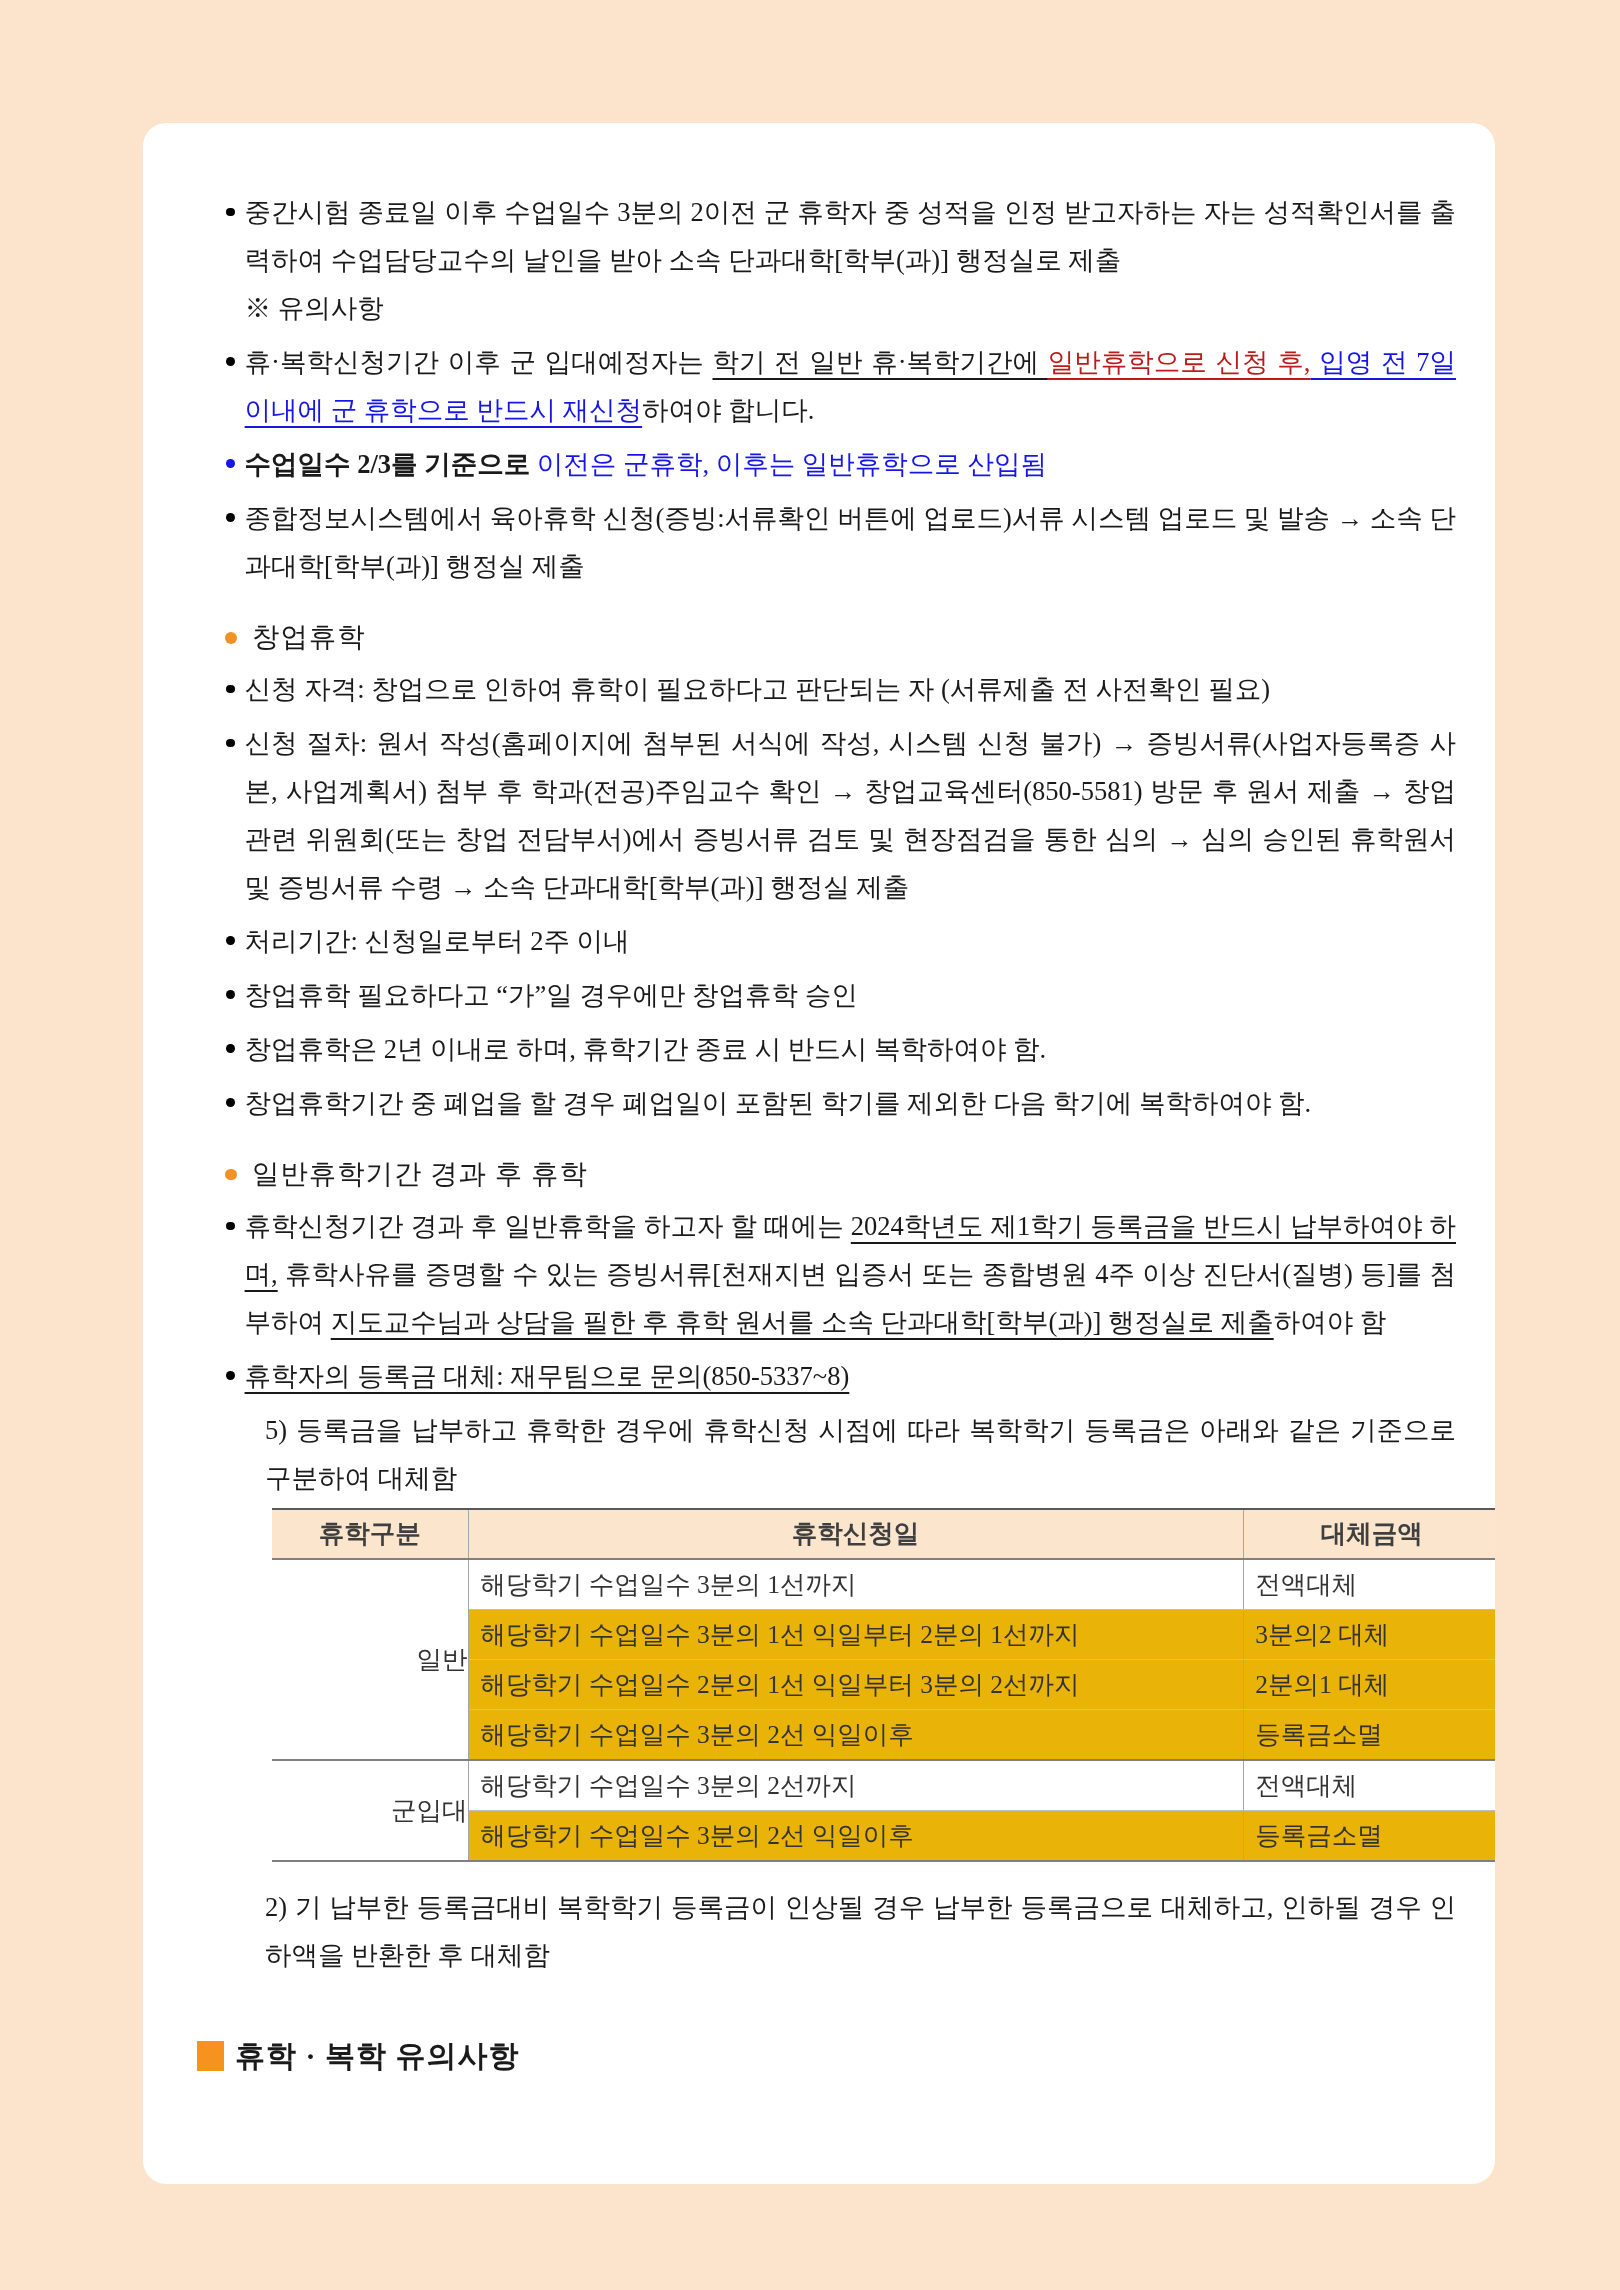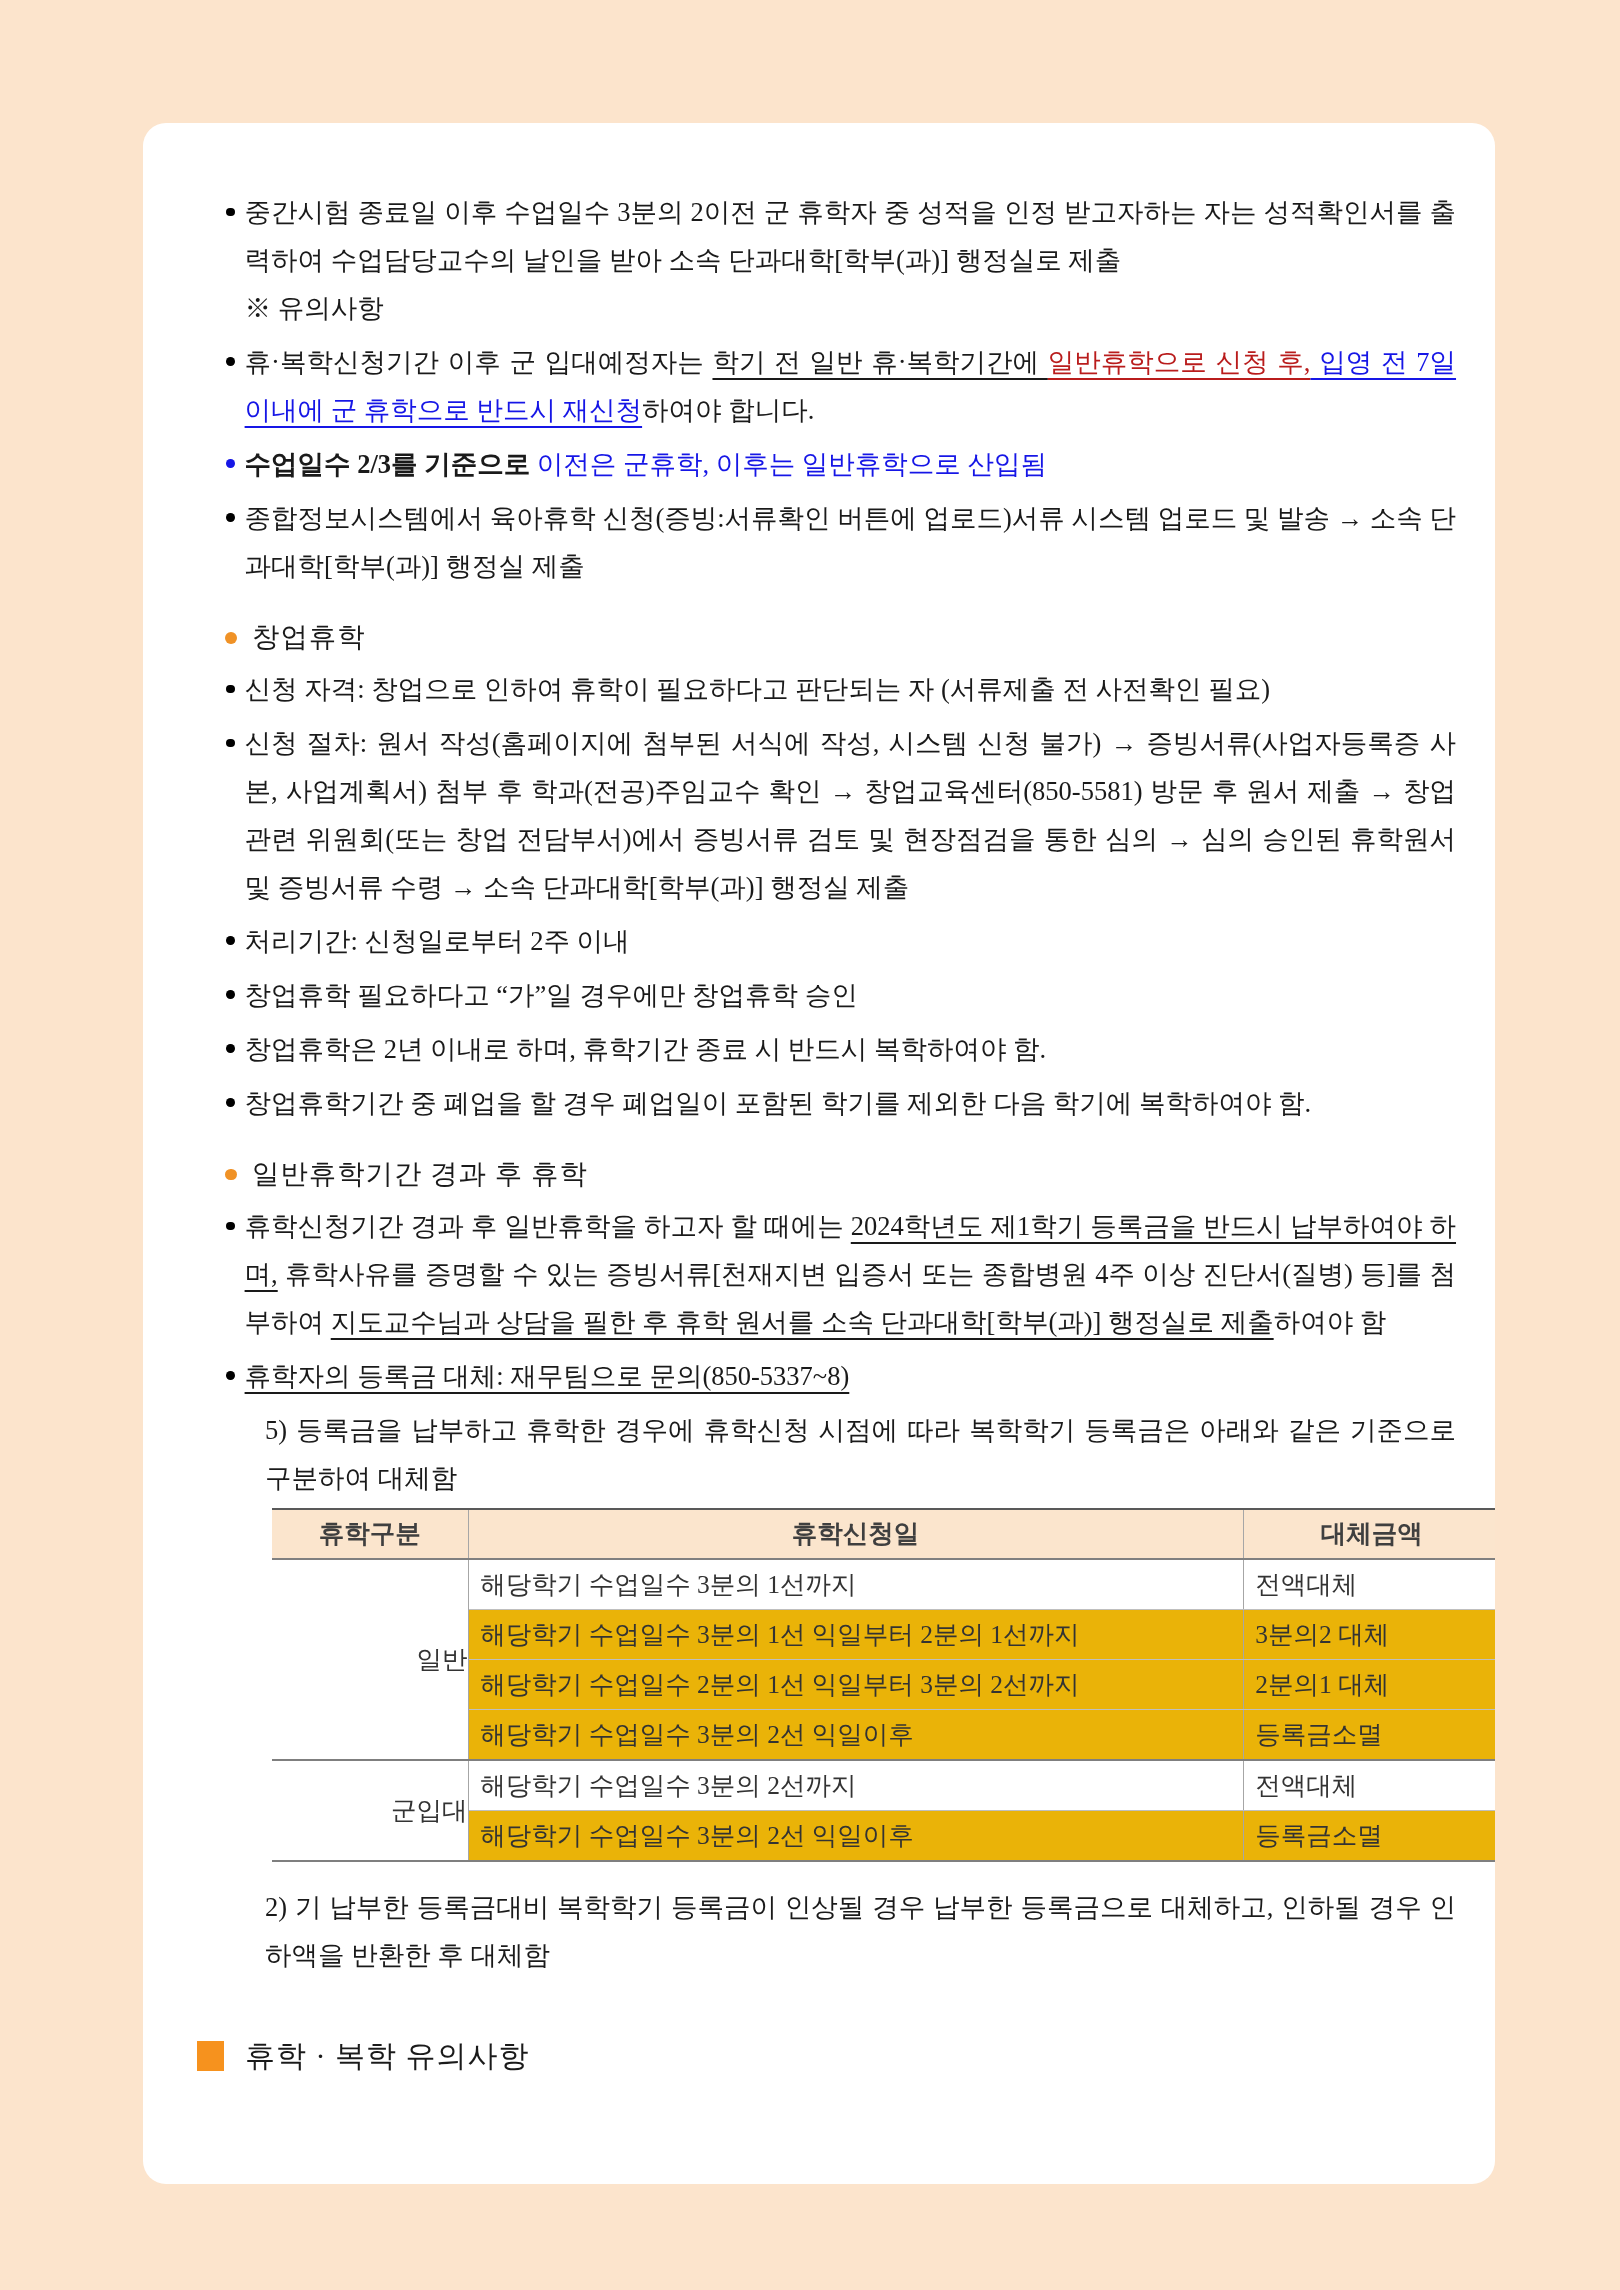--- a/index.html
+++ b/index.html
@@ -75,23 +75,23 @@
     text-align:right;padding:0;
     border-bottom:2px solid #7f7f7f;
     border-right:1px solid #a6a6a6;
   }
   table.sub td.datecell{border-right:1px solid #a6a6a6;}
   table.sub td.hl{background:#eab308;}
   table.sub tr.group-end td{border-bottom:2px solid #7f7f7f;}
   .footer-title{
     position:relative;
     margin:53px 0 0 -26.5px;
-    font-size:30px;font-weight:normal;
+    font-size:30px;font-weight:bold;
     letter-spacing:1px;
-    display:flex;align-items:center;gap:21px;
+    display:flex;align-items:center;gap:11px;
     text-align:left;
   }
   .osquare{
     width:27.4px;height:30px;background:#F6921E;display:block;flex:0 0 auto;
   }
 </style>
 </head>
 <body>
 
 <div class="card">

